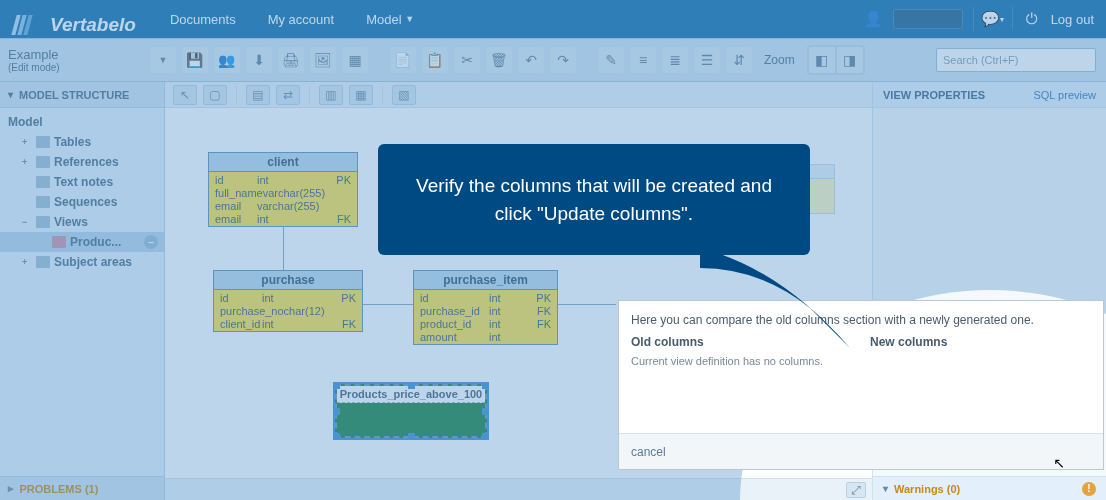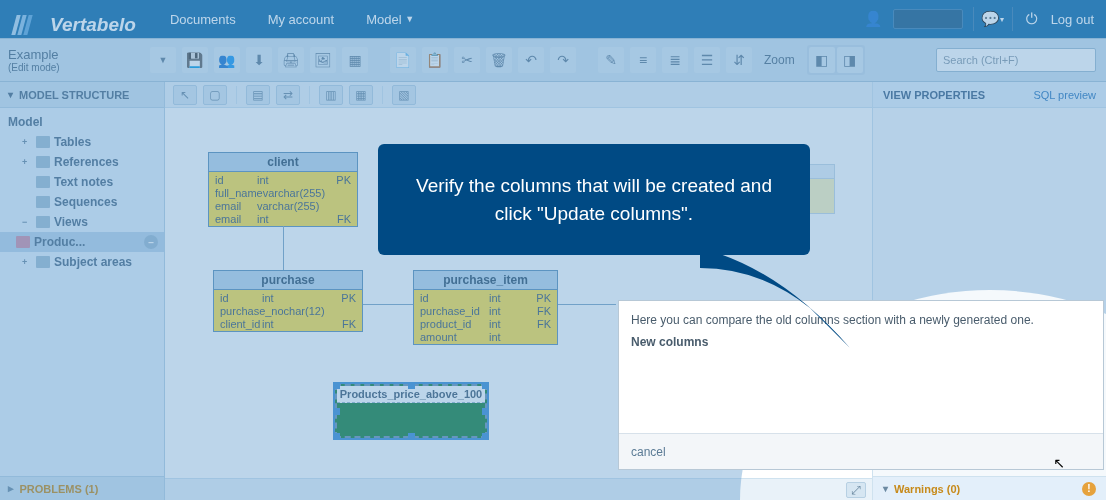--- a/index.html
+++ b/index.html
@@ -30,21 +30,21 @@
   
   .body { display: flex; height: calc(500px - 38px - 44px); }
 
   
   .sidebar { width: 165px; background: #e3effa; border-right: 1px solid #b7d0e3; display: flex; flex-direction: column; font-size: 12px; color: #4a6a86; }
   .side-head { height: 26px; background: #cfe2ef; border-bottom: 1px solid #b7d0e3; display: flex; align-items: center; padding: 0 8px; font-weight: bold; font-size: 11px; }
   .side-head .collapse { margin-right: 6px; font-size: 10px; }
   .tree { flex: 1; padding: 4px 0; }
   .tree-row { height: 20px; display: flex; align-items: center; padding-left: 8px; gap: 4px; cursor: pointer; }
   .tree-row.indent1 { padding-left: 22px; }
-  .tree-row.indent2 { padding-left: 16px; }
+  .tree-row.indent2 { padding-left: 52px; }
   .tree-row.bold { font-weight: bold; }
   .tree-row.selected { background: #b9d3e8; }
   .tree-toggle { width: 10px; font-size: 9px; color: #6c8aa2; }
   .tree-icon { width: 14px; height: 12px; background: #9fbdd3; border-radius: 1px; }
   .row-close { margin-left: auto; margin-right: 6px; width: 14px; height: 14px; border-radius: 50%; background: #9cbad3; color: #fff; font-size: 10px; display: flex; align-items: center; justify-content: center; }
   .problems-bar { height: 24px; background: #cfe2ef; border-top: 1px solid #b7d0e3; display: flex; align-items: center; padding: 0 8px; font-size: 11px; font-weight: bold; color: #c78a1a; }
 
   
   .canvas-wrap { flex: 1; position: relative; background: #fff; }
   .canvas-toolbar { height: 26px; background: #e9f2f9; border-bottom: 1px solid #cfe2ef; display: flex; align-items: center; gap: 6px; padding-left: 8px; }
@@ -351,20 +351,24 @@
   </div>
 
 </div>
 
 <div class="spotlight"></div>
 
 <div class="compare-modal">
   <div class="msg">Here you can compare the old columns section with a newly generated one.</div>
   <div class="compare-cols">
     <div class="cmp-col">
+      <h4>Old columns</h4>
+      <div class="cmp-empty">Current view definition has no columns.</div>
+    </div>
+    <div class="cmp-col">
       <h4>New columns</h4>
     </div>
   </div>
   <div class="compare-foot">
     <span class="btn-link">cancel</span>
   </div>
   <span style="position:absolute; right:38px; bottom:-2px; font-size:14px; color:#000;">↖</span>
 </div>
 
 <div class="callout">

